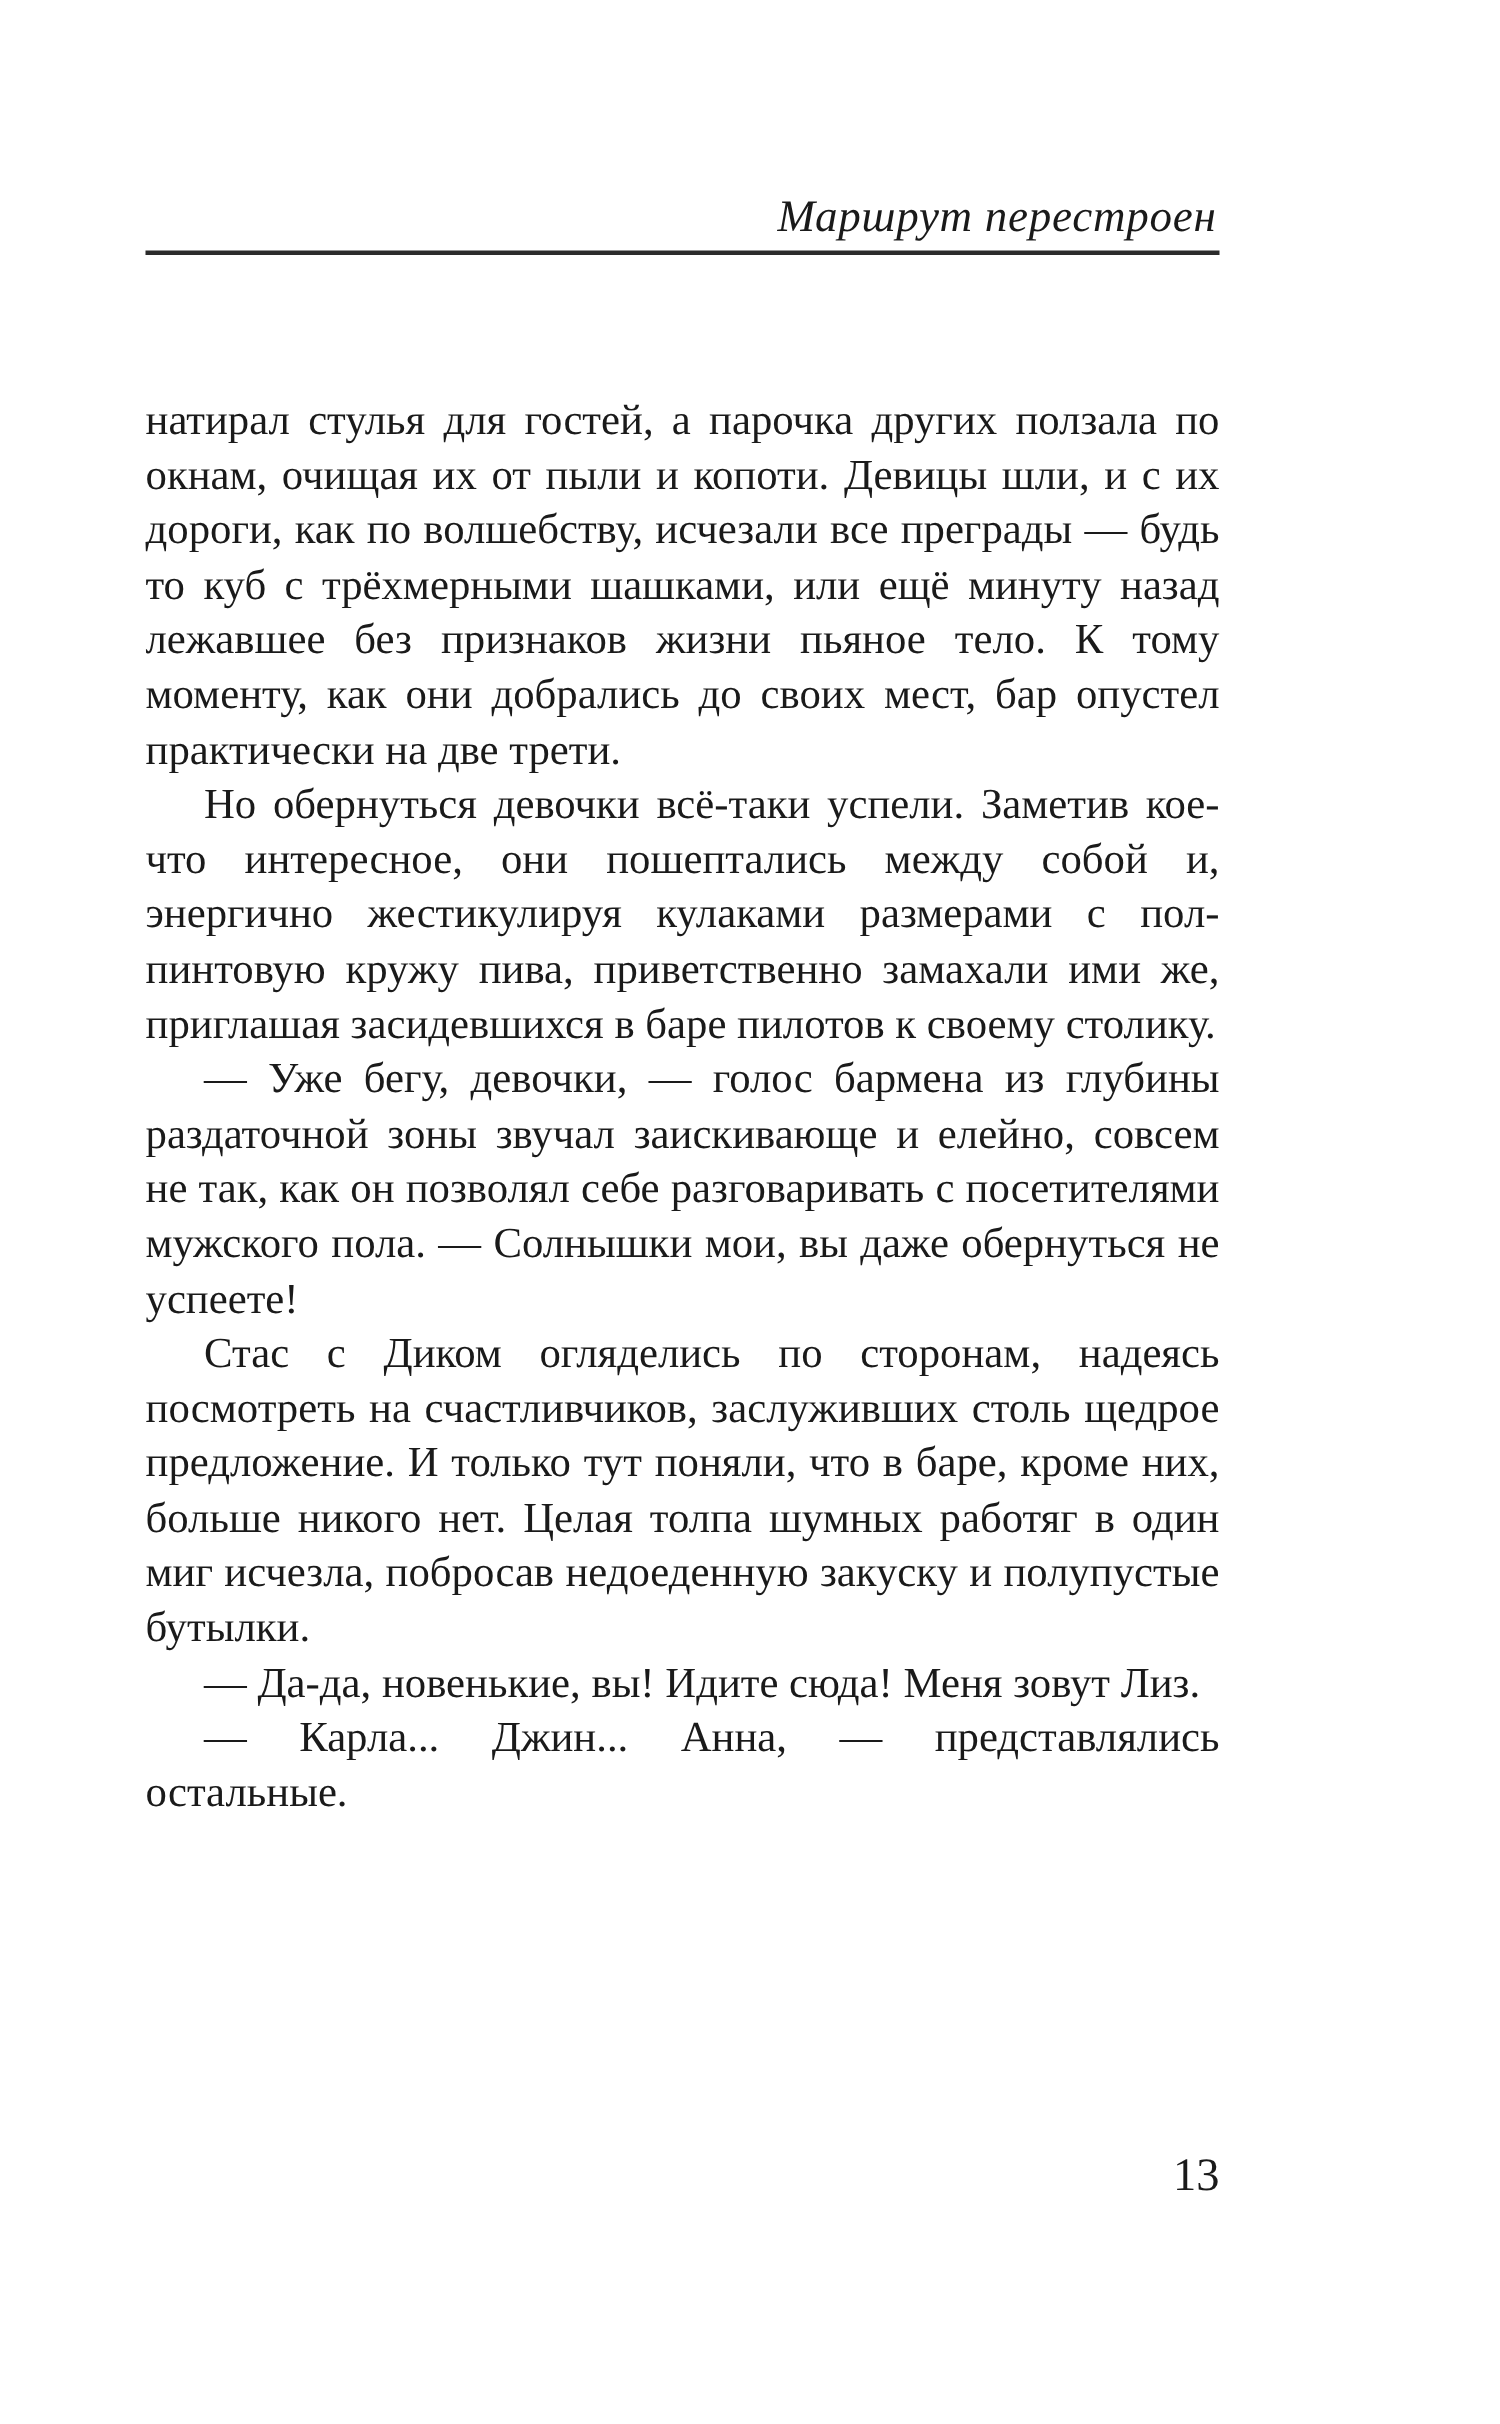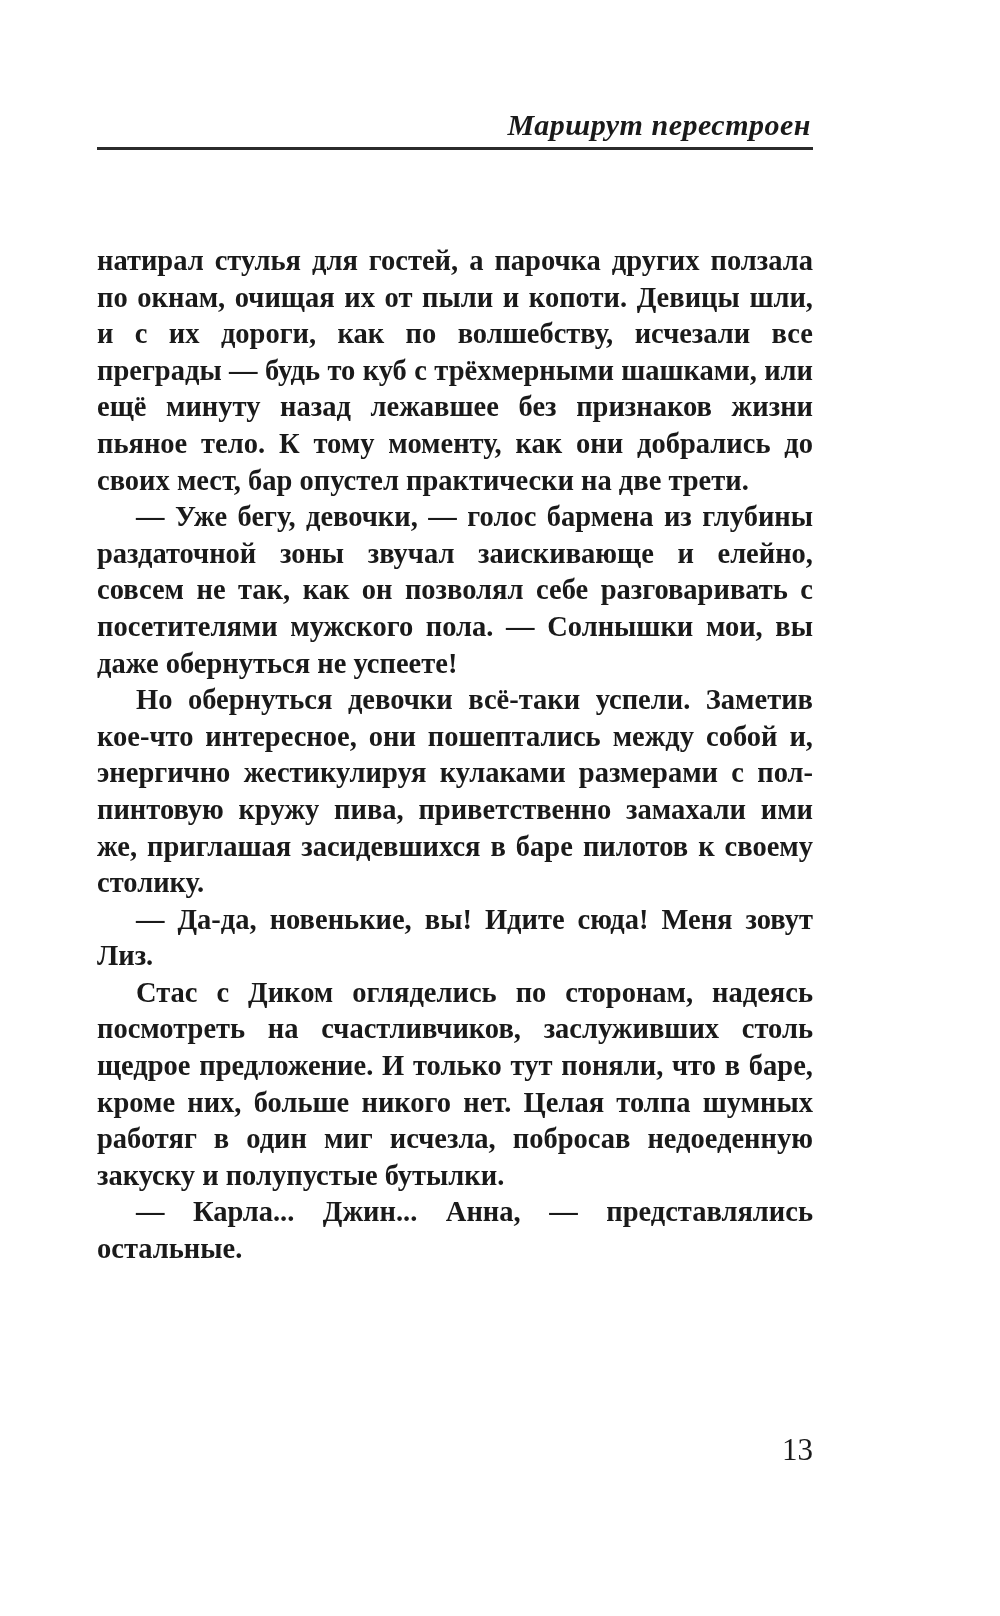--- a/index.html
+++ b/index.html
@@ -13,22 +13,21 @@
     height: 1616px;
     background: #ffffff;
     color: #1a1a1a;
     font-family: "Liberation Serif", "DejaVu Serif", serif;
     overflow: hidden;
   }
   .content-column {
     position: absolute;
     left: 97px;
     width: 716px;
-    top: 108px;
-    font-weight: bold;
+    top: 128px;
   }
   .running-header {
     text-align: right;
     font-style: italic;
     font-size: 30px;
     line-height: 34px;
     letter-spacing: 0.5px;
     padding-right: 2px;
   }
   .header-rule {
@@ -64,21 +63,21 @@
 </style>
 </head>
 <body>
 
 <div class="page">
   <div class="content-column">
     <div class="running-header">Маршрут перестроен</div>
     <div class="header-rule"></div>
     <div class="text-body">
         <p>натирал стулья для гостей, а парочка других ползала по окнам, очищая их от пыли и копоти. Девицы шли, и с их дороги, как по волшебству, исчезали все преграды — будь то куб с трёхмерными шашками, или ещё минуту назад лежавшее без признаков жизни пьяное тело. К тому моменту, как они добрались до своих мест, бар опустел практически на две трети.</p>
+        <p class="indent">Но обернуться девочки всё-таки успели. Заметив кое-что интересное, они пошептались между собой и, энергично жестикулируя кулаками размерами с пол-пинтовую кружу пива, приветственно замахали ими же, приглашая засидевшихся в баре пилотов к своему столику.</p>
         <p class="indent">— Уже бегу, девочки, — голос бармена из глубины раздаточной зоны звучал заискивающе и елейно, совсем не так, как он позволял себе разговаривать с посетителями мужского пола. — Солнышки мои, вы даже обернуться не успеете!</p>
-        <p class="indent">Но обернуться девочки всё-таки успели. Заметив кое-что интересное, они пошептались между собой и, энергично жестикулируя кулаками размерами с пол-пинтовую кружу пива, приветственно замахали ими же, приглашая засидевшихся в баре пилотов к своему столику.</p>
+        <p class="indent">Стас с Диком огляделись по сторонам, надеясь посмотреть на счастливчиков, заслуживших столь щедрое предложение. И только тут поняли, что в баре, кроме них, больше никого нет. Целая толпа шумных работяг в один миг исчезла, побросав недоеденную закуску и полупустые бутылки.</p>
         <p class="indent">— Да-да, новенькие, вы! Идите сюда! Меня зовут Лиз.</p>
-        <p class="indent">Стас с Диком огляделись по сторонам, надеясь посмотреть на счастливчиков, заслуживших столь щедрое предложение. И только тут поняли, что в баре, кроме них, больше никого нет. Целая толпа шумных работяг в один миг исчезла, побросав недоеденную закуску и полупустые бутылки.</p>
         <p class="indent">— Карла... Джин... Анна, — представлялись остальные.</p>
       </div>
   </div>
   <div class="page-number">13</div>
 </div>
 
 </body></html>

